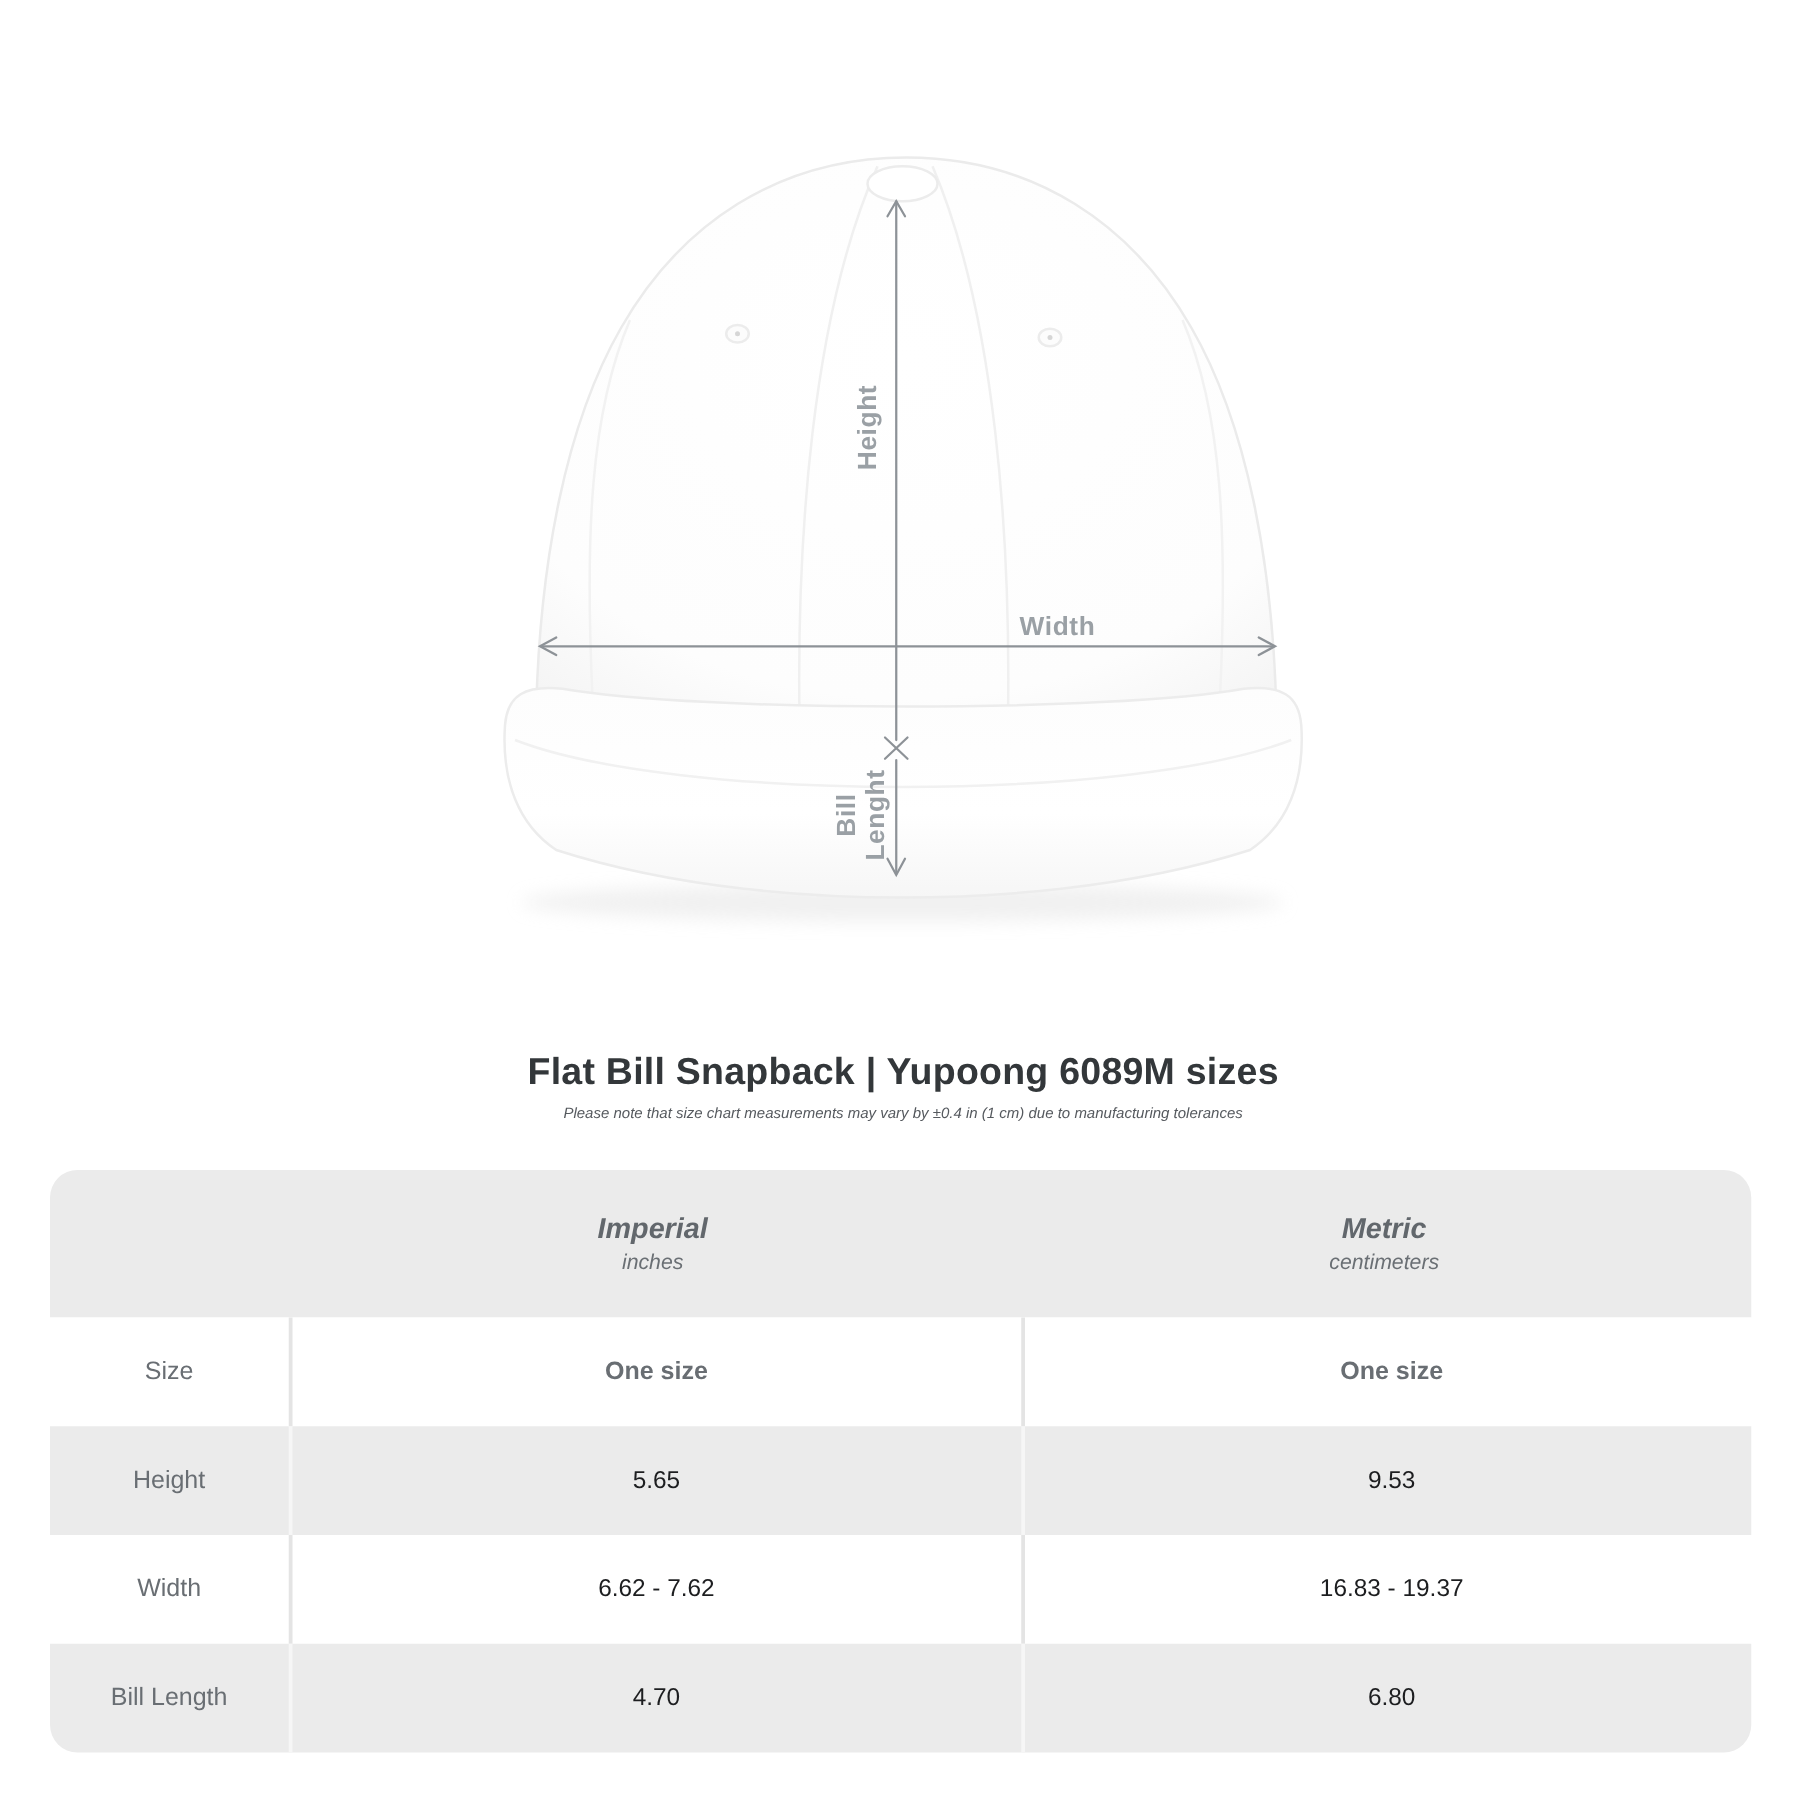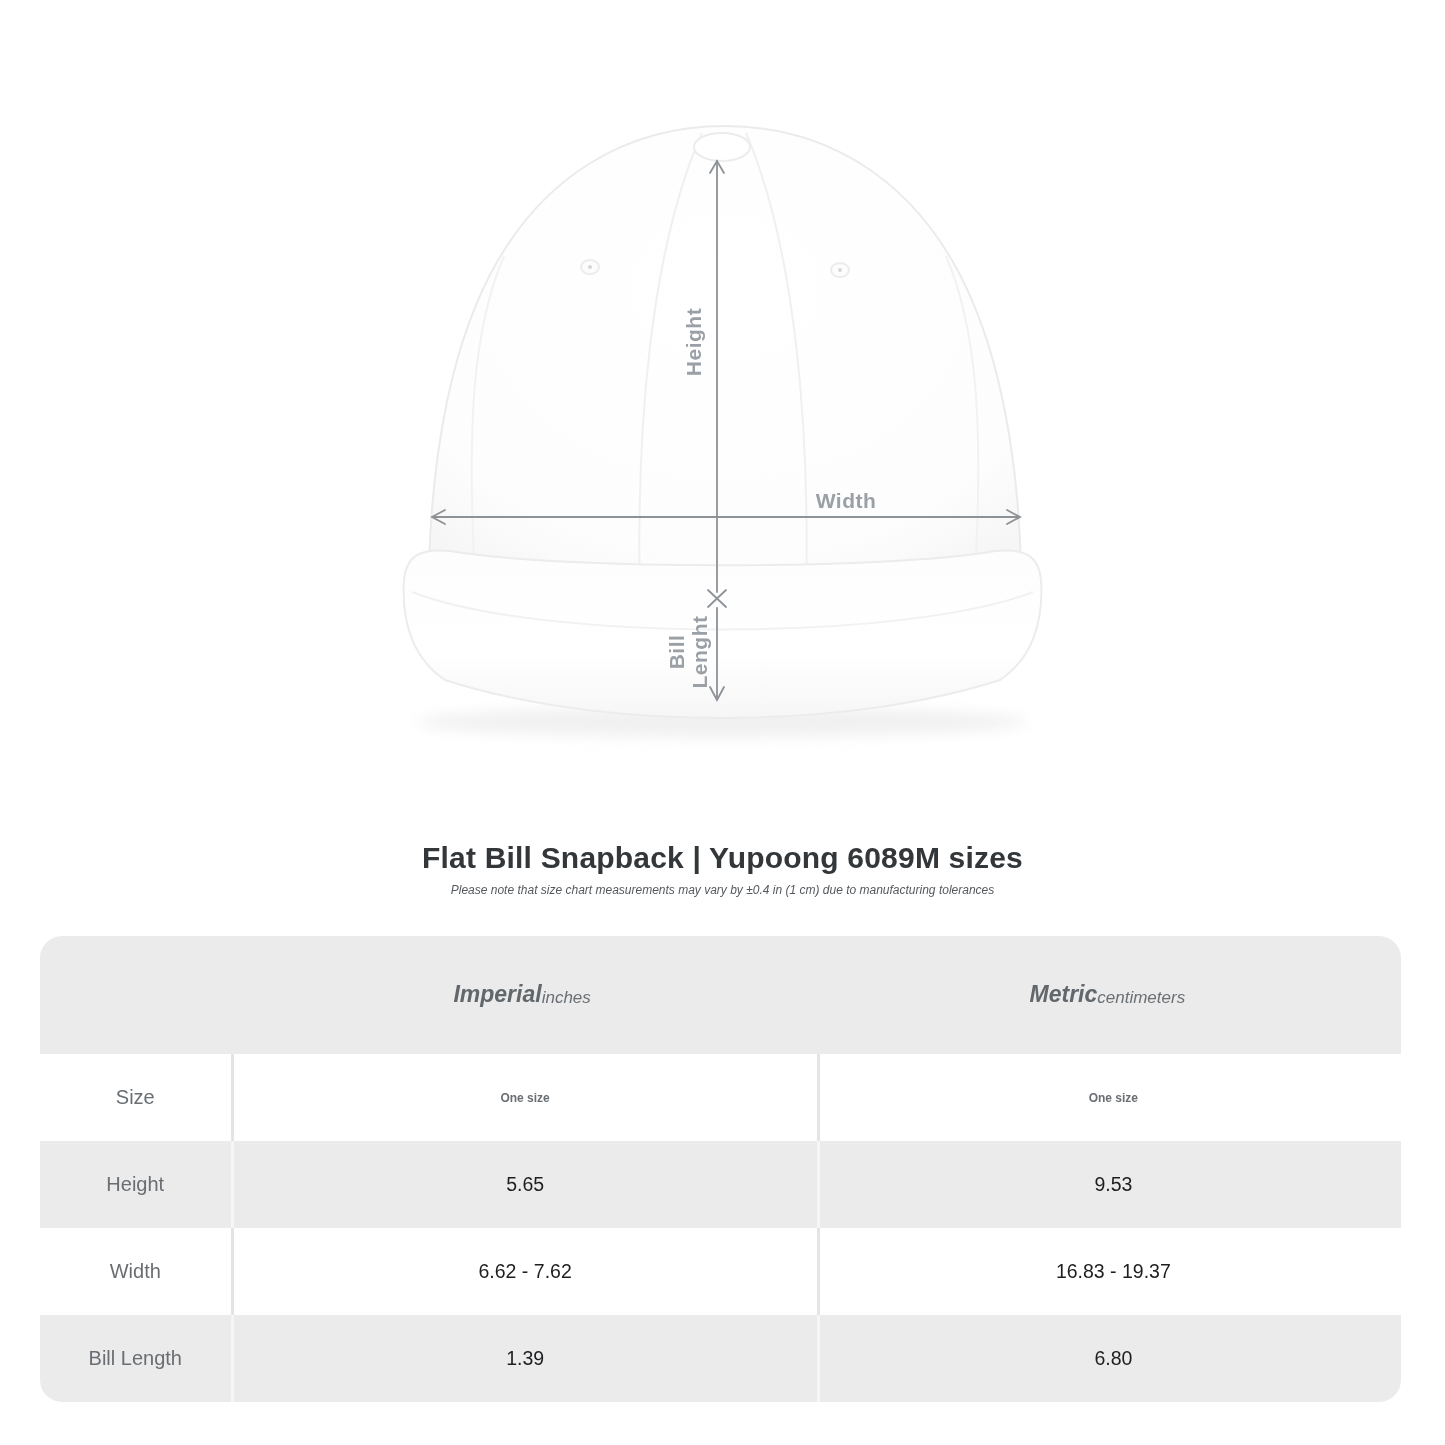--- a/index.html
+++ b/index.html
@@ -18,33 +18,33 @@
     position:absolute;top:883px;left:0;width:100%;margin:0;
     text-align:center;font-size:12px;font-style:italic;color:#55595e;
   }
 
   
   .size-table{position:absolute;top:936px;left:40px;width:1361px;}
   .thead{display:flex;height:118px;background:#ebebeb;border-radius:22px 22px 0 0;}
   .c1{flex:0 0 14%;}
   .c2{flex:0 0 42.85%;}
   .c3{flex:0 0 43.15%;}
-  .unit-head{display:flex;flex-direction:row;justify-content:center;align-items:center;}
+  .unit-head{display:flex;flex-direction:column;justify-content:center;align-items:center;}
   .unit-name{font-size:23px;font-weight:bold;font-style:italic;color:#62676c;line-height:1.1;}
   .unit-sub{font-size:17px;font-style:italic;color:#6a6f74;margin-top:5px;}
 
   .trow{display:flex;height:87px;background:#ffffff;}
   .trow.alt{background:#ebebeb;}
   .trow.last{border-radius:0 0 22px 22px;}
   .cell{display:flex;align-items:center;justify-content:center;}
   .trow .cell + .cell{border-left:3px solid #e4e4e4;}
   .trow.alt .cell + .cell{border-left-color:#f6f6f6;}
   .c-label{font-weight:normal;font-size:20px;color:#696e73;}
   .c-val{font-size:19.5px;color:#1d1e20;}
-  .trow.size-row .c-val{font-weight:bold;color:#696e73;font-size:12px;}
+  .trow.size-row .c-val{font-weight:bold;color:#696e73;font-size:20px;}
 </style>
 </head>
 <body>
 
 <div class="page">
 
   <svg width="1445" height="810" viewBox="0 0 1445 810" style="position:absolute;top:0;left:0;">
     <defs>
       <radialGradient id="gcrown" cx="50%" cy="35%" r="75%">
         <stop offset="0%" stop-color="#ffffff"></stop>
@@ -162,18 +162,18 @@
     </div>
 
     <div class="trow">
       <div class="cell c1 c-label">Width</div>
       <div class="cell c2 c-val">6.62 - 7.62</div>
       <div class="cell c3 c-val">16.83 - 19.37</div>
     </div>
 
     <div class="trow alt last">
       <div class="cell c1 c-label">Bill Length</div>
-      <div class="cell c2 c-val">1.39</div>
+      <div class="cell c2 c-val">4.70</div>
       <div class="cell c3 c-val">6.80</div>
     </div>
 
   </div>
 </div>
 
 </body></html>

